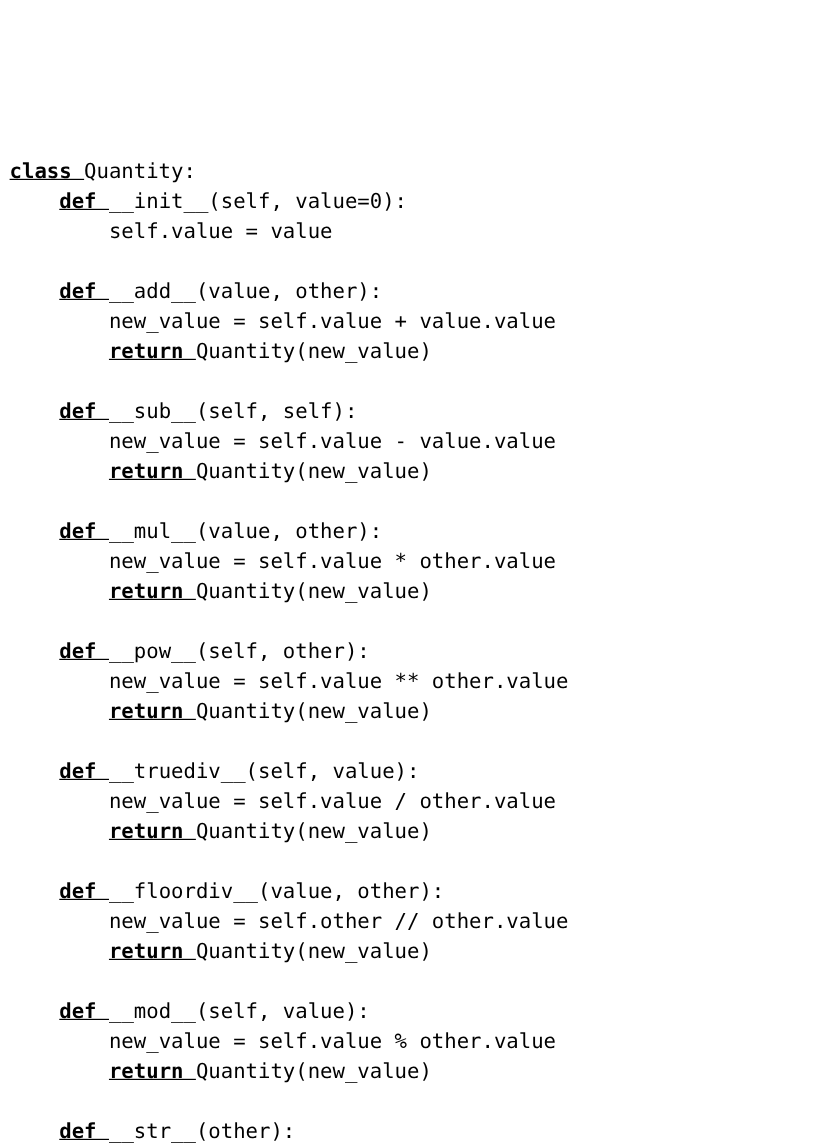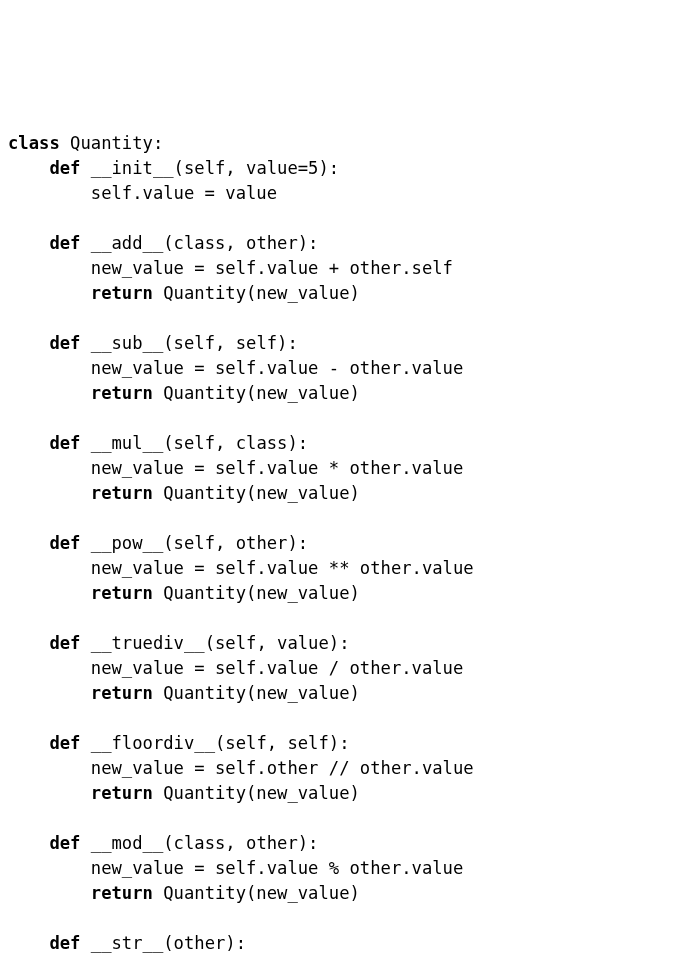--- a/index.html
+++ b/index.html
@@ -11,56 +11,56 @@
     width: 685px;
     min-height: 955px;
     box-sizing: border-box;
     padding: 14px 4px 14px 8px;
     font-family: "Courier New", Courier, monospace;
     font-size: 17.2px;
     line-height: 25px;
     color: #000000;
     white-space: pre;
   }
-  .kw { font-weight: bold; }
+  .kw { font-weight: bold; text-decoration: underline; }
 </style>
 </head>
 <body>
 
 
 
 <pre id="code-block"><span class="line"><span class="kw">class </span><span>Quantity:</span></span>
-<span class="line">    <span class="kw">def </span><span>__init__(self, value=5):</span></span>
+<span class="line">    <span class="kw">def </span><span>__init__(self, value=0):</span></span>
 <span class="line">        <span>self.value = value</span></span>
 <span class="line"><span></span></span>
-<span class="line">    <span class="kw">def </span><span>__add__(class, other):</span></span>
-<span class="line">        <span>new_value = self.value + other.self</span></span>
+<span class="line">    <span class="kw">def </span><span>__add__(value, other):</span></span>
+<span class="line">        <span>new_value = self.value + value.value</span></span>
 <span class="line">        <span class="kw">return </span><span>Quantity(new_value)</span></span>
 <span class="line"><span></span></span>
 <span class="line">    <span class="kw">def </span><span>__sub__(self, self):</span></span>
-<span class="line">        <span>new_value = self.value - other.value</span></span>
+<span class="line">        <span>new_value = self.value - value.value</span></span>
 <span class="line">        <span class="kw">return </span><span>Quantity(new_value)</span></span>
 <span class="line"><span></span></span>
-<span class="line">    <span class="kw">def </span><span>__mul__(self, class):</span></span>
+<span class="line">    <span class="kw">def </span><span>__mul__(value, other):</span></span>
 <span class="line">        <span>new_value = self.value * other.value</span></span>
 <span class="line">        <span class="kw">return </span><span>Quantity(new_value)</span></span>
 <span class="line"><span></span></span>
 <span class="line">    <span class="kw">def </span><span>__pow__(self, other):</span></span>
 <span class="line">        <span>new_value = self.value ** other.value</span></span>
 <span class="line">        <span class="kw">return </span><span>Quantity(new_value)</span></span>
 <span class="line"><span></span></span>
 <span class="line">    <span class="kw">def </span><span>__truediv__(self, value):</span></span>
 <span class="line">        <span>new_value = self.value / other.value</span></span>
 <span class="line">        <span class="kw">return </span><span>Quantity(new_value)</span></span>
 <span class="line"><span></span></span>
-<span class="line">    <span class="kw">def </span><span>__floordiv__(self, self):</span></span>
+<span class="line">    <span class="kw">def </span><span>__floordiv__(value, other):</span></span>
 <span class="line">        <span>new_value = self.other // other.value</span></span>
 <span class="line">        <span class="kw">return </span><span>Quantity(new_value)</span></span>
 <span class="line"><span></span></span>
-<span class="line">    <span class="kw">def </span><span>__mod__(class, other):</span></span>
+<span class="line">    <span class="kw">def </span><span>__mod__(self, value):</span></span>
 <span class="line">        <span>new_value = self.value % other.value</span></span>
 <span class="line">        <span class="kw">return </span><span>Quantity(new_value)</span></span>
 <span class="line"><span></span></span>
 <span class="line">    <span class="kw">def </span><span>__str__(other):</span></span>
 </pre>
 
 
 
 
 </body></html>

